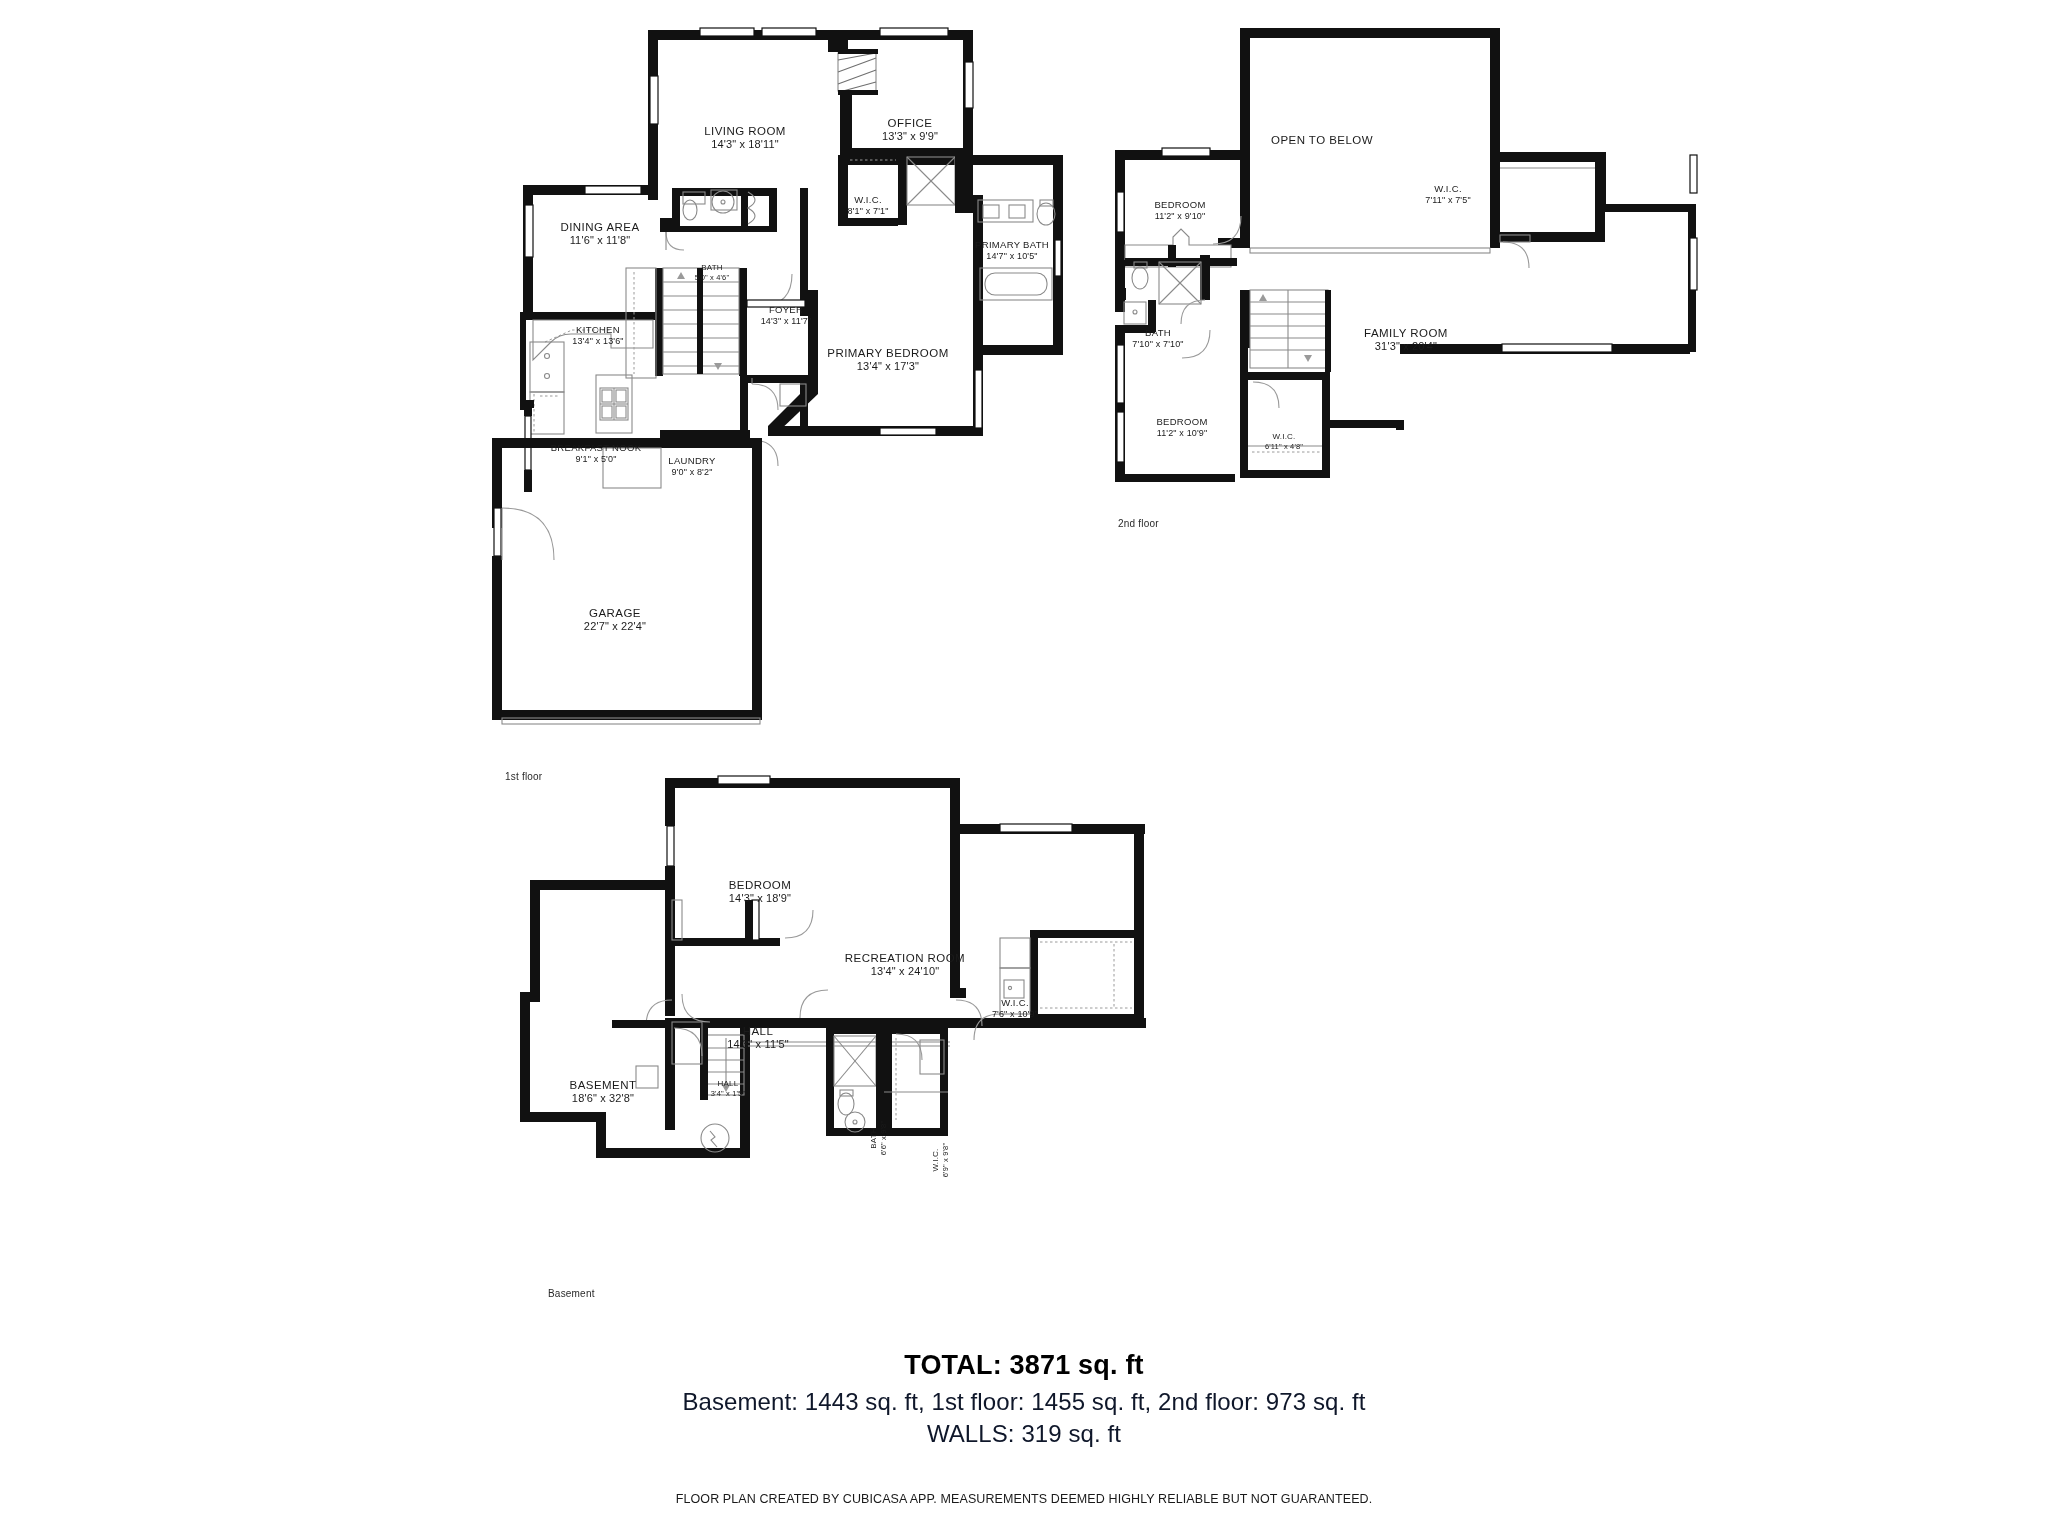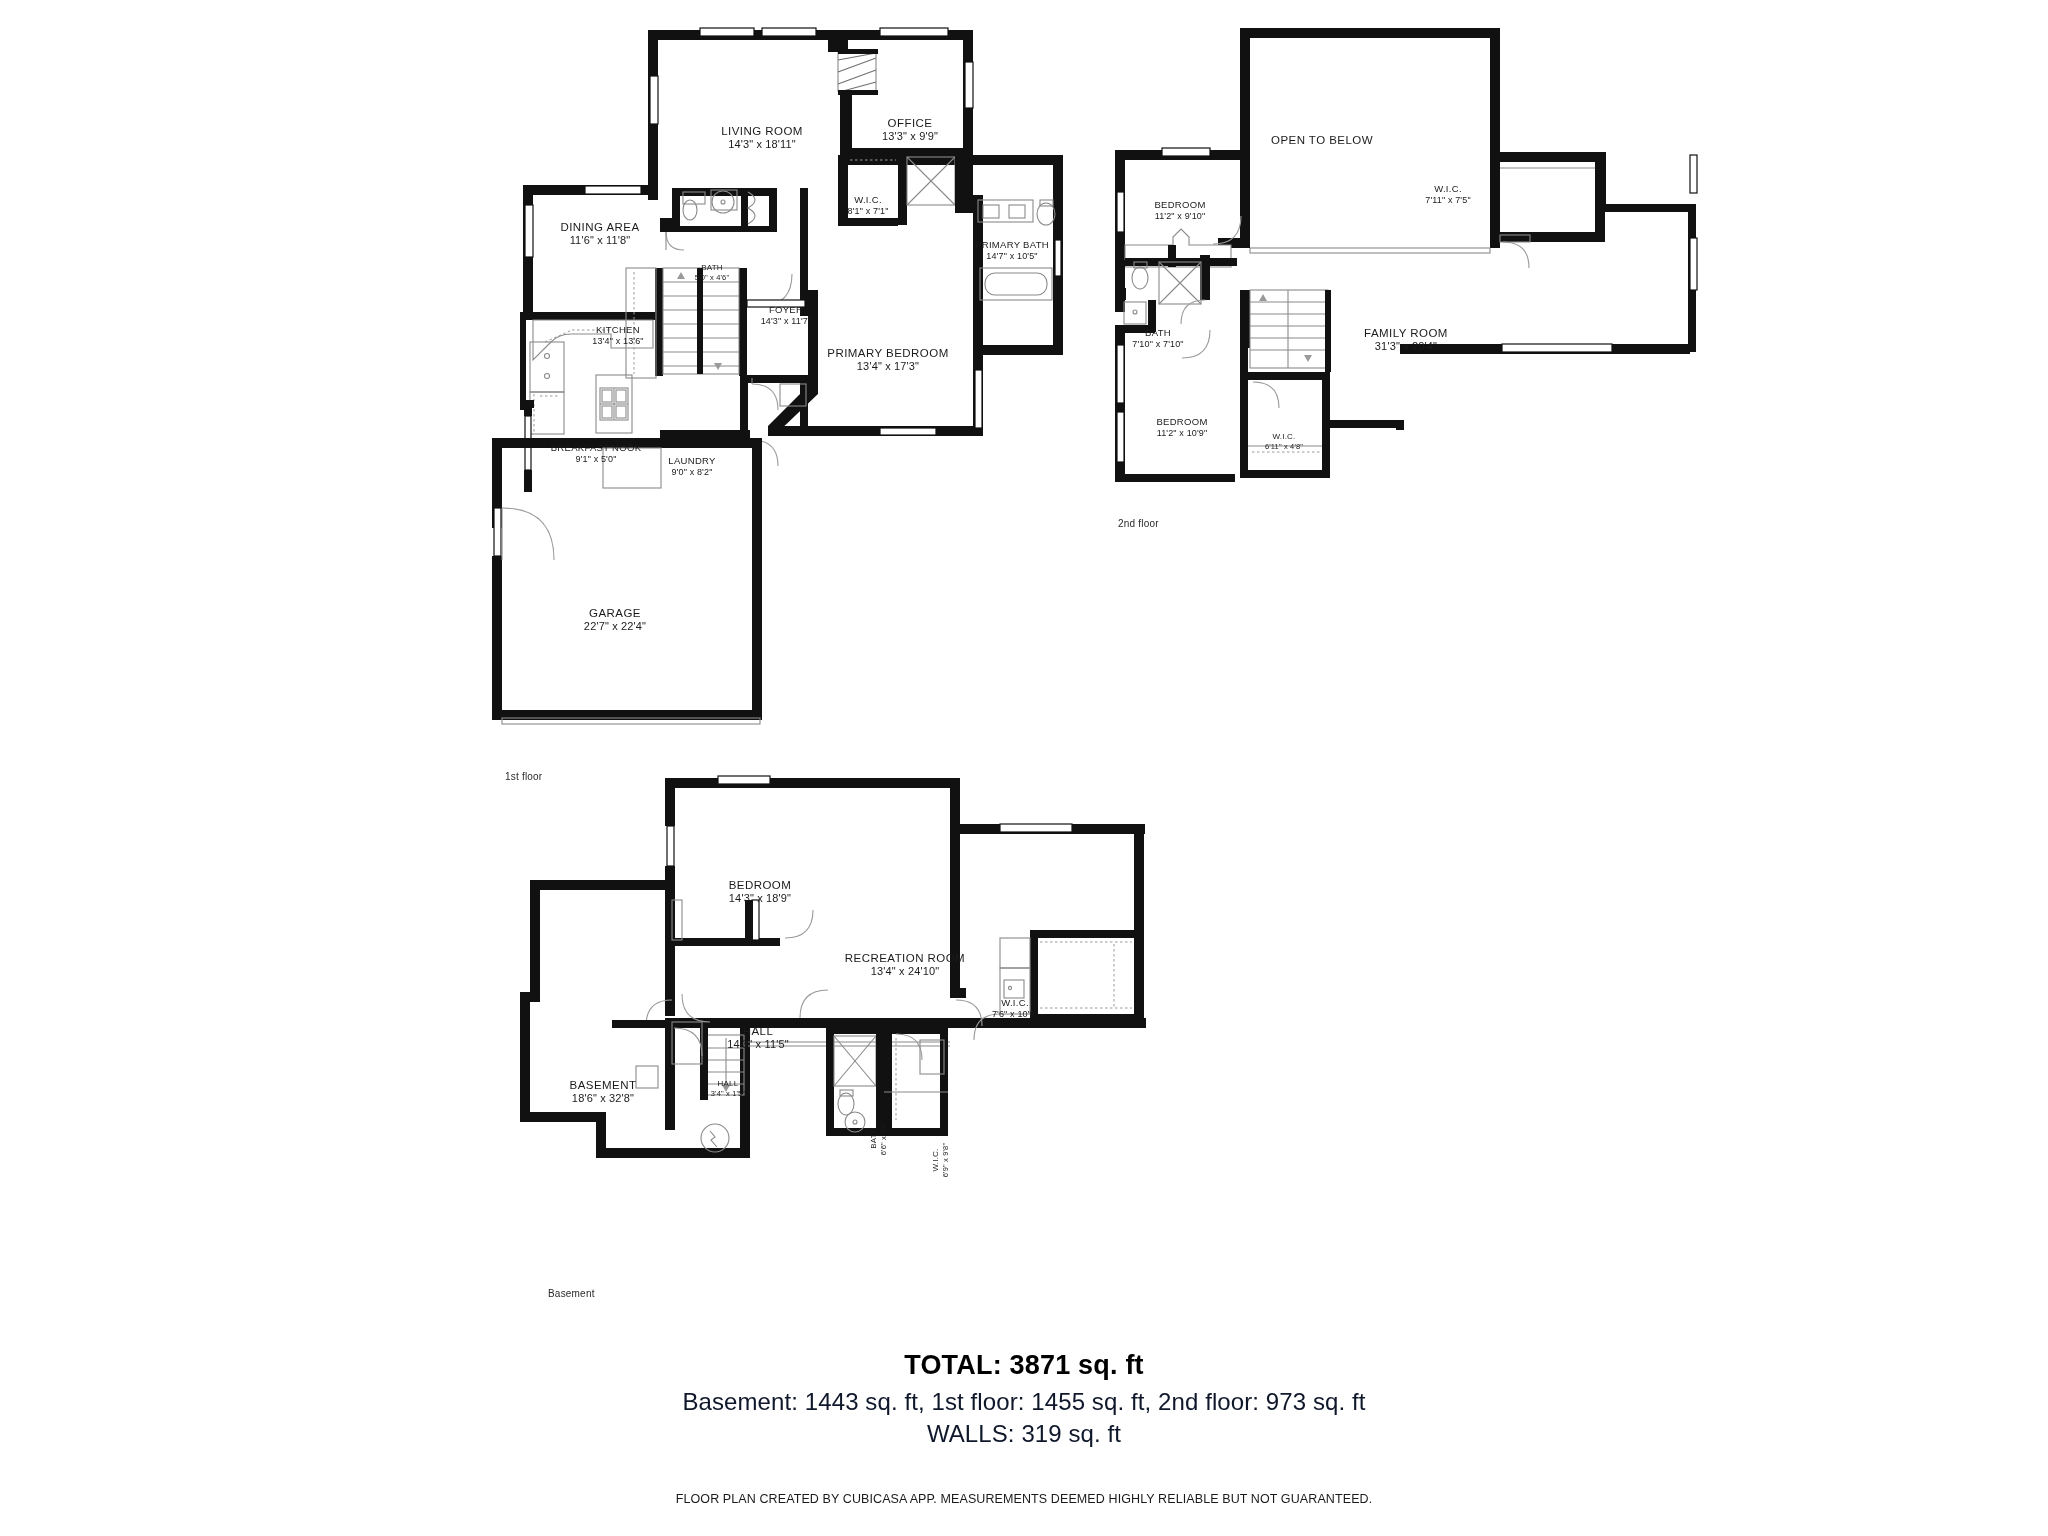--- a/index.html
+++ b/index.html
@@ -454,21 +454,21 @@
       <path class="wall" d="M 884,1026 h 64 v 8 h -64 z"></path>
       <path class="wall" d="M 940,1026 h 8 v 110 h -8 z"></path>
       <path class="wall" d="M 884,1128 h 64 v 8 h -64 z"></path>
       <line class="dash" x1="896" y1="1038" x2="896" y2="1120"></line>
       <path class="door-arc" d="M 896,1034 q 26,0 26,26"></path>
       <rect class="thin" x="920" y="1040" width="24" height="34"></rect>
       <line class="thin" x1="884" y1="1092" x2="948" y2="1092"></line>
     </g>
   </svg>
 
-  <div class="room" style="left:745px; top:138px;margin-left:17px;">
+  <div class="room" style="left:745px; top:138px;">
     <span class="rname">LIVING ROOM</span>
     <span class="rdim">14'3" x 18'11"</span>
   </div>
   <div class="room" style="left:910px; top:130px;">
     <span class="rname">OFFICE</span>
     <span class="rdim">13'3" x 9'9"</span>
   </div>
   <div class="room" style="left:600px; top:218px;margin-top:16px;">
     <span class="rname">DINING AREA</span>
     <span class="rdim">11'6" x 11'8"</span>
@@ -482,21 +482,21 @@
     <span class="rdim">14'7" x 10'5"</span>
   </div>
   <div class="room tiny" style="left:712px; top:272px;">
     <span class="rname">BATH</span>
     <span class="rdim">5'0" x 4'6"</span>
   </div>
   <div class="room small" style="left:786px; top:315px;">
     <span class="rname">FOYER</span>
     <span class="rdim">14'3" x 11'7"</span>
   </div>
-  <div class="room small" style="left:598px; top:335px;margin-left:20px;">
+  <div class="room small" style="left:598px; top:335px;">
     <span class="rname">KITCHEN</span>
     <span class="rdim">13'4" x 13'6"</span>
   </div>
   <div class="room" style="left:888px; top:360px;">
     <span class="rname">PRIMARY BEDROOM</span>
     <span class="rdim">13'4" x 17'3"</span>
   </div>
   <div class="room small" style="left:596px; top:453px;">
     <span class="rname">BREAKFAST NOOK</span>
     <span class="rdim">9'1" x 5'0"</span>

